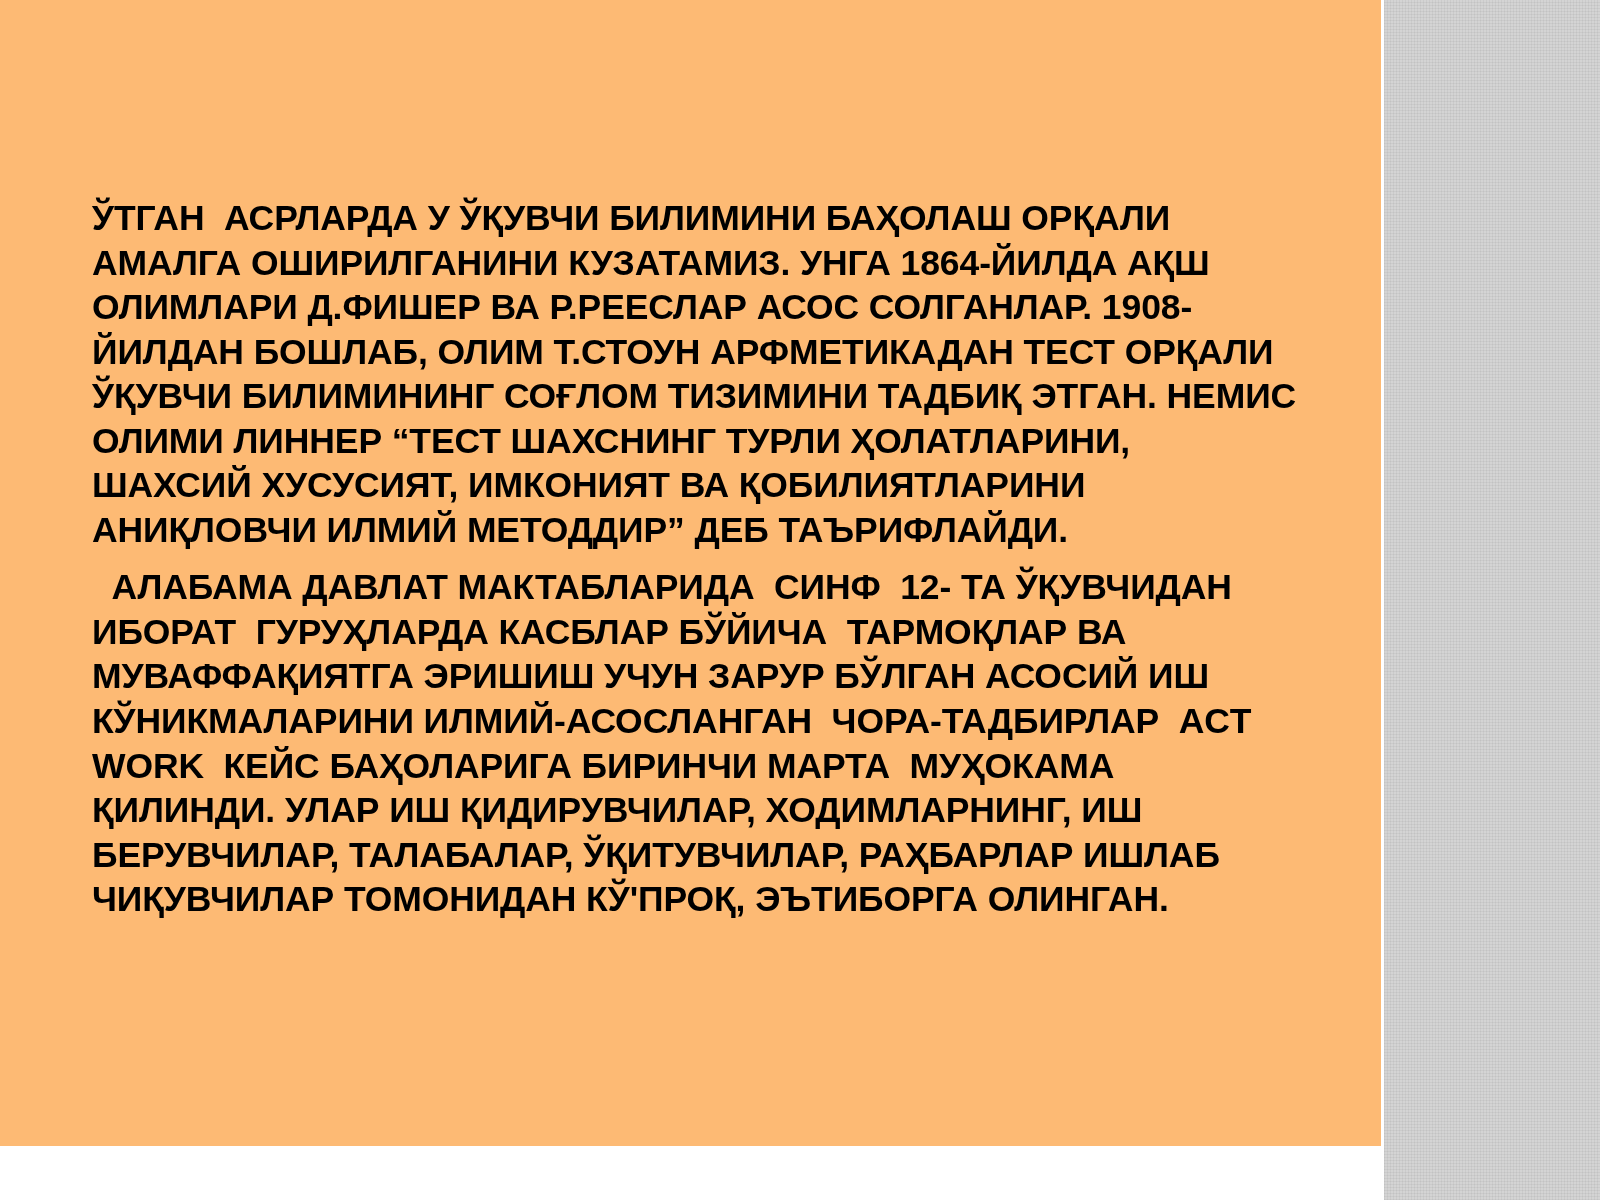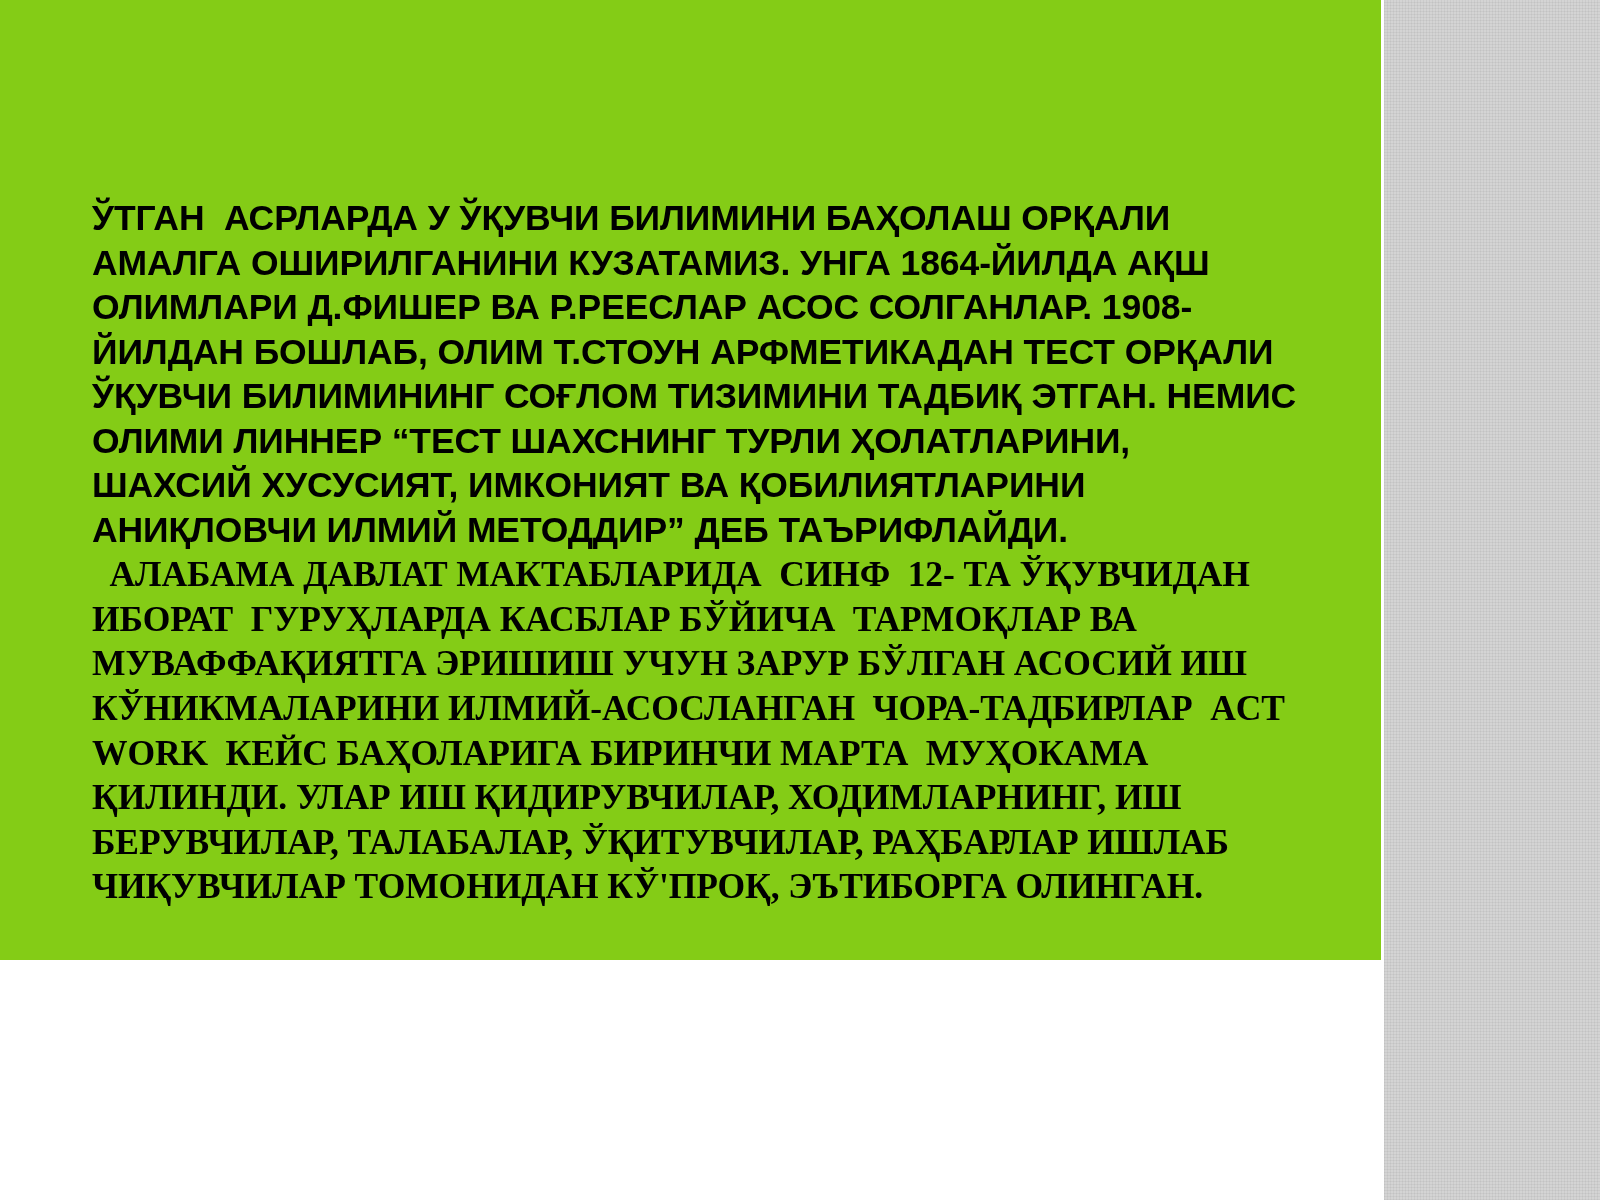--- a/index.html
+++ b/index.html
@@ -9,22 +9,22 @@
   }
   body {
     width: 1600px;
     height: 1200px;
     overflow: hidden;
     font-family: "Liberation Sans", sans-serif;
   }
   #slide {
     position: relative;
     width: 1600px;
-    height: 960px;
-    background: #84cc16;
+    height: 1146px;
+    background: #fdba74;
     box-sizing: border-box;
   }
   
   #right-band {
     position: absolute;
     top: 0;
     right: 0;
     width: 216px;
     height: 1200px;
     background-color: #d4d4d4;
@@ -52,22 +52,21 @@
     color: #000000;
     font-family: "Liberation Sans", sans-serif;
     font-weight: bold;
     font-size: 35.5px;
     line-height: 1.255;
     letter-spacing: -0.1px;
     text-align: left;
     white-space: pre-wrap;
   }
   .para + .para {
-    margin-top: 0;
-    font-family: Liberation Serif, serif;
+    margin-top: 13px;
   }
 </style>
 </head>
 <body>
 
 <div id="slide">
 
   <div id="right-band-edge"></div>
   <div id="right-band"></div>
 

